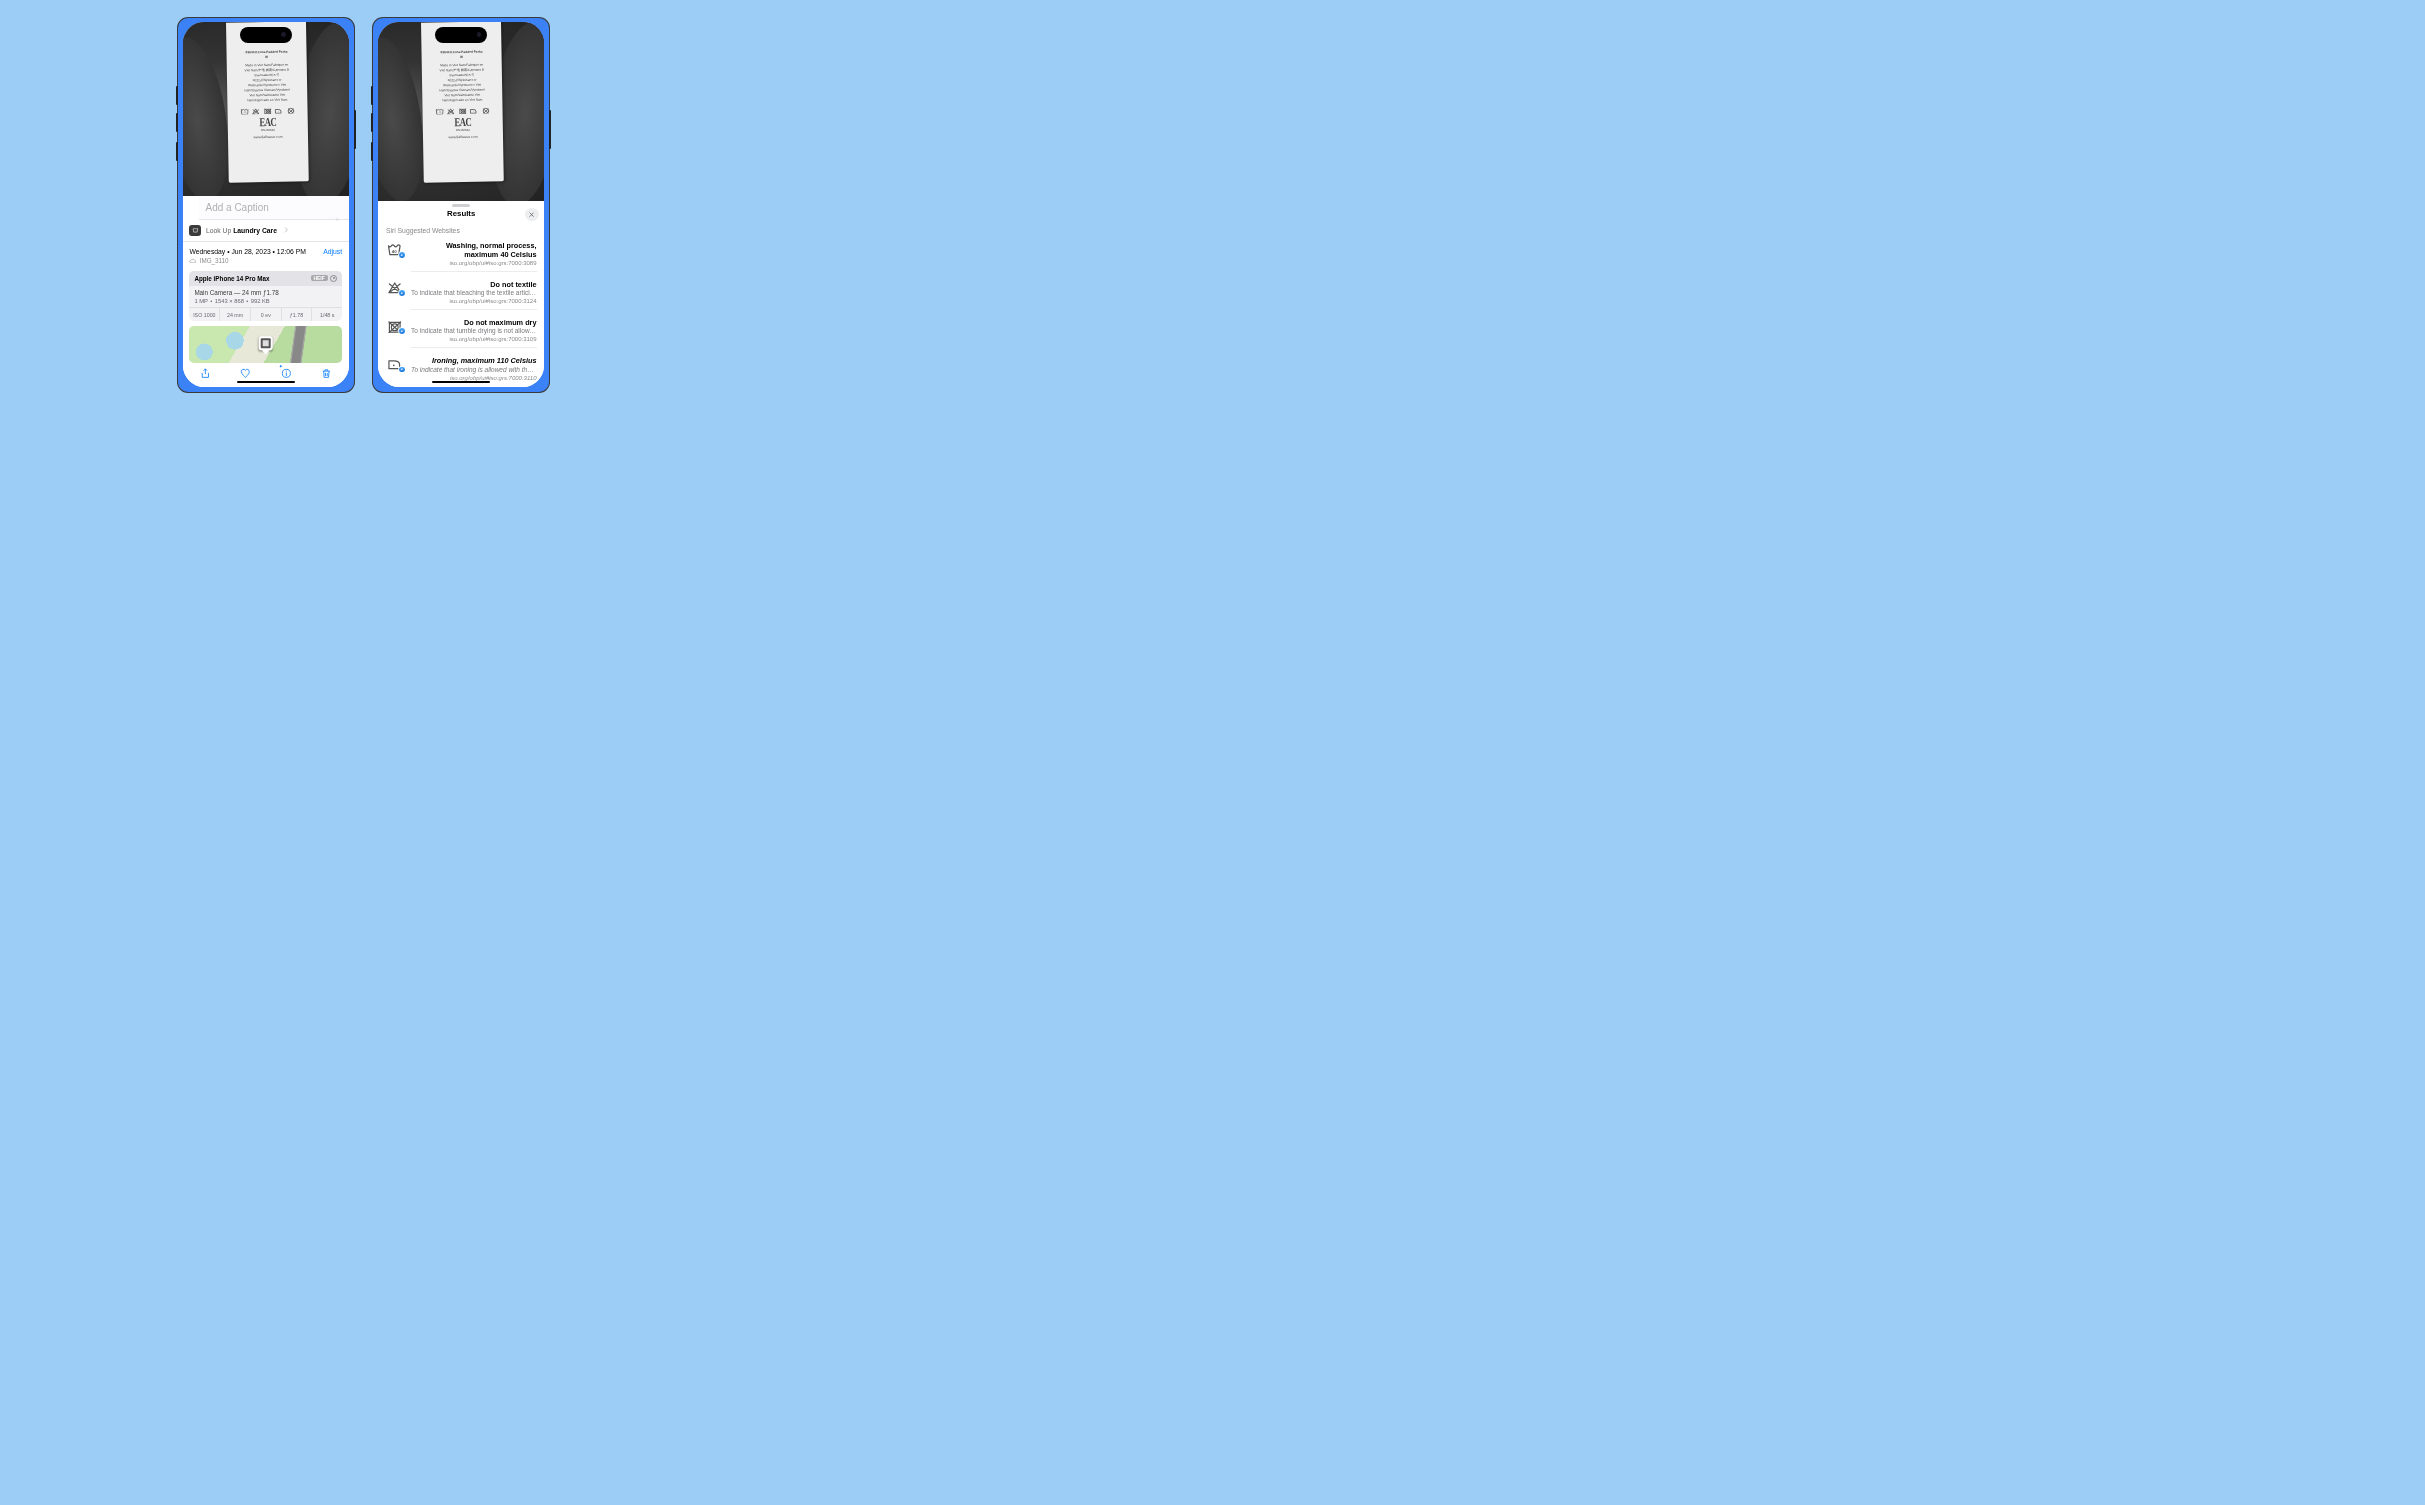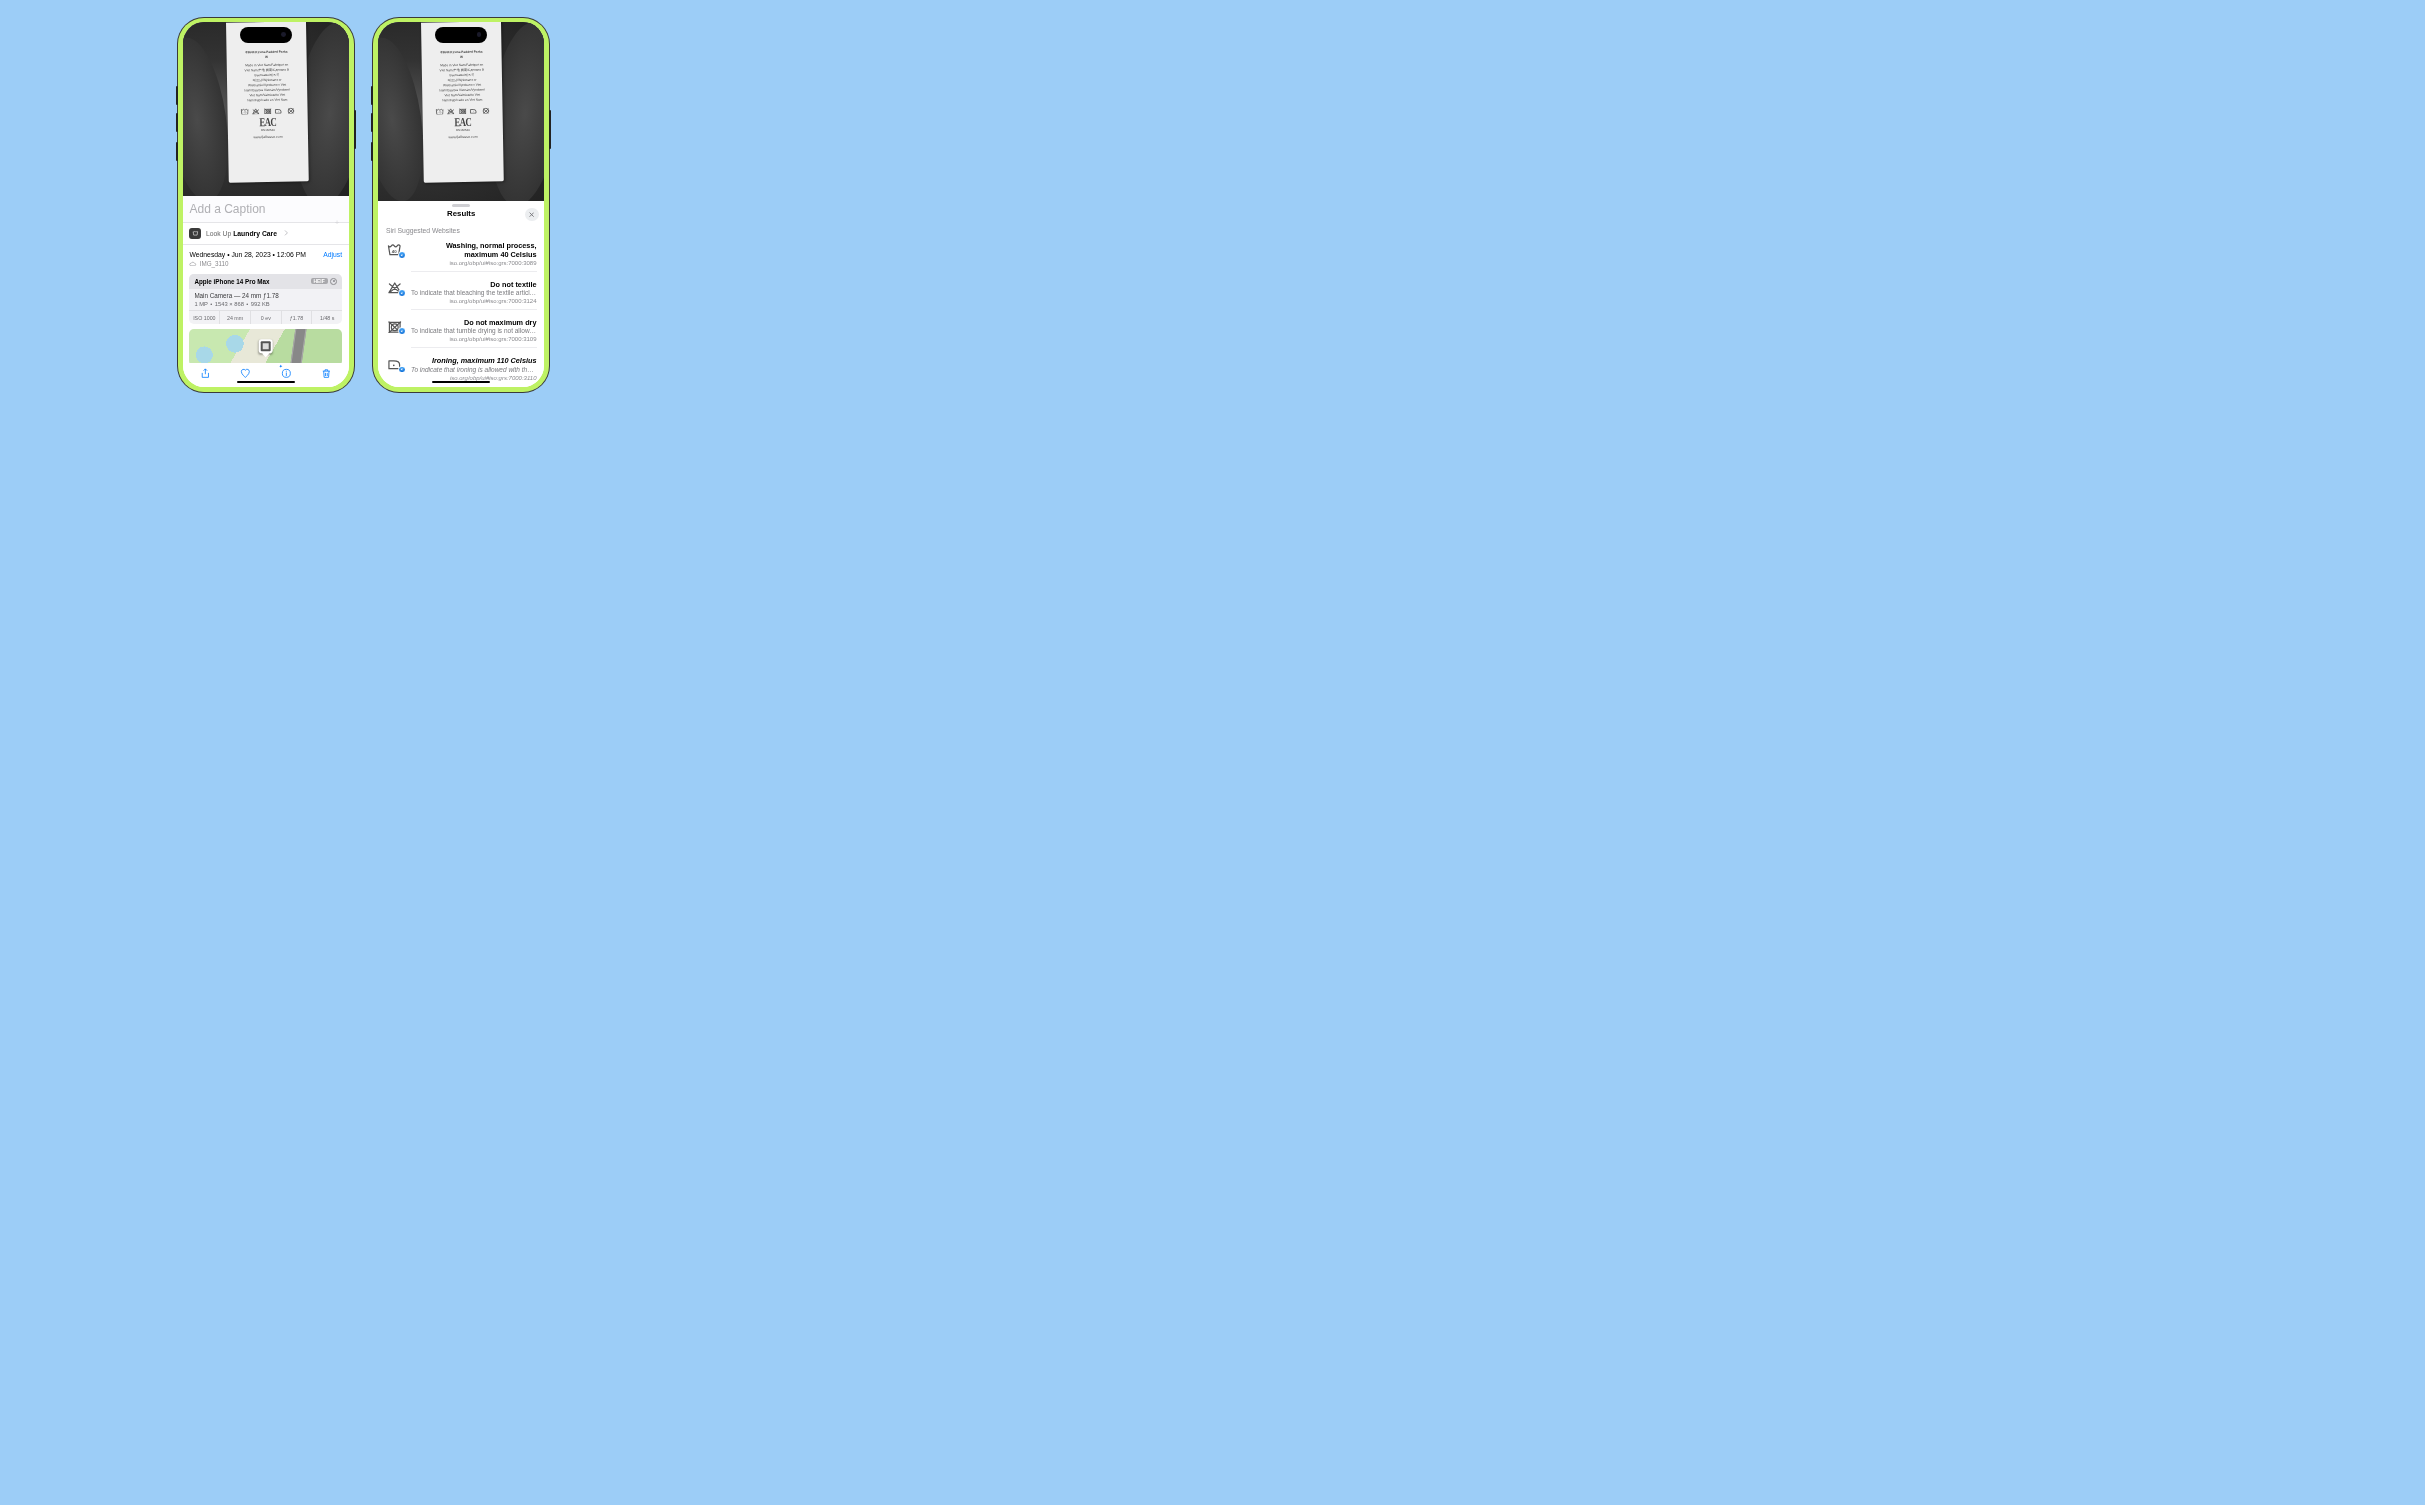--- a/index.html
+++ b/index.html
@@ -9,22 +9,22 @@
     width: 727px;
     height: 409px;
     display: flex;
     align-items: center;
     justify-content: center;
     gap: 19.4px;
   }
   .phone {
     width: 176px;
     height: 374px;
-    background: #bef264;
-    border-radius: 26px;
+    background: #3b82f6;
+    border-radius: 10px;
     padding: 4.9px;
     position: relative;
     box-shadow: 0 0 0 1px #3a3a3a;
   }
   .phone::before, .phone::after {
     content: "";
     position: absolute;
     background: #222;
     border-radius: 1.5px;
   }
@@ -113,23 +113,24 @@
   .tag .care-row svg { width:8.7px; height:6.8px; }
   .tag .eac { font-size:8.7px; font-weight:700; letter-spacing:-0.5px; margin:1.9px 0 1px; font-family: Georgia, serif; transform:scaleY(1.4); }
   .tag .rn { font-size:2.9px; margin-top:1px; }
   .tag .url { font-size:3.4px; margin-top:1.9px; }
 
   
   .info-panel { background:#fff; }
   .caption-field {
     padding: 5.8px 6.8px;
     color:#b0b0b4;
-    font-size:12px;
+    font-size:10px;
     border-bottom:0.5px solid #e5e5e8;
     background:#fcfcfe;
+    margin-left:16px;
   }
   .lookup-row {
     display:flex; align-items:center;
     padding:4.9px 6.8px;
     gap:4.9px;
     border-bottom:0.5px solid #e5e5e8;
     position:relative;
   }
   .lookup-icon {
     width:11.6px;height:11.6px;

